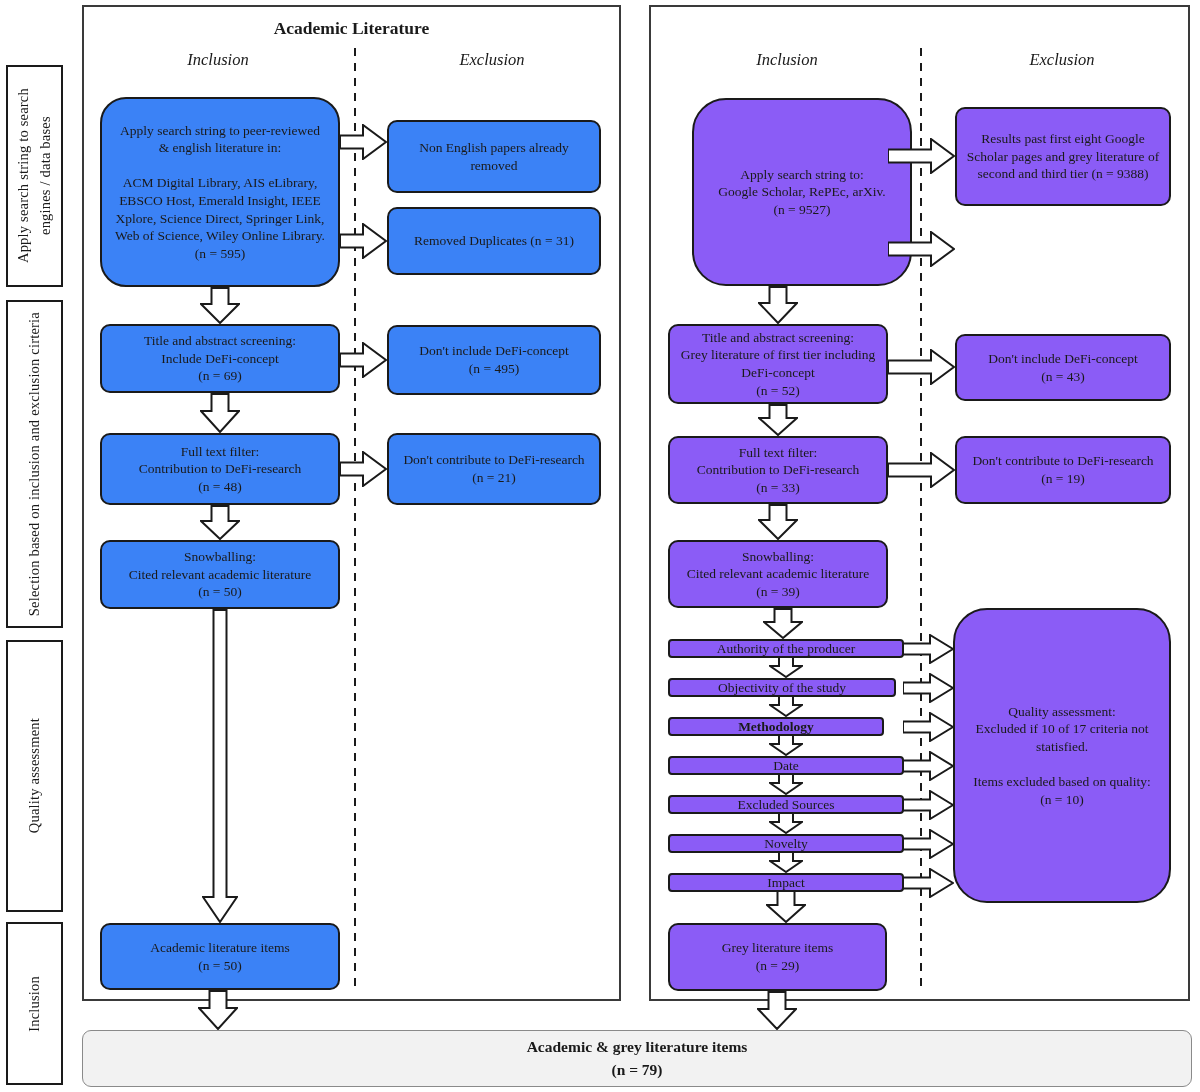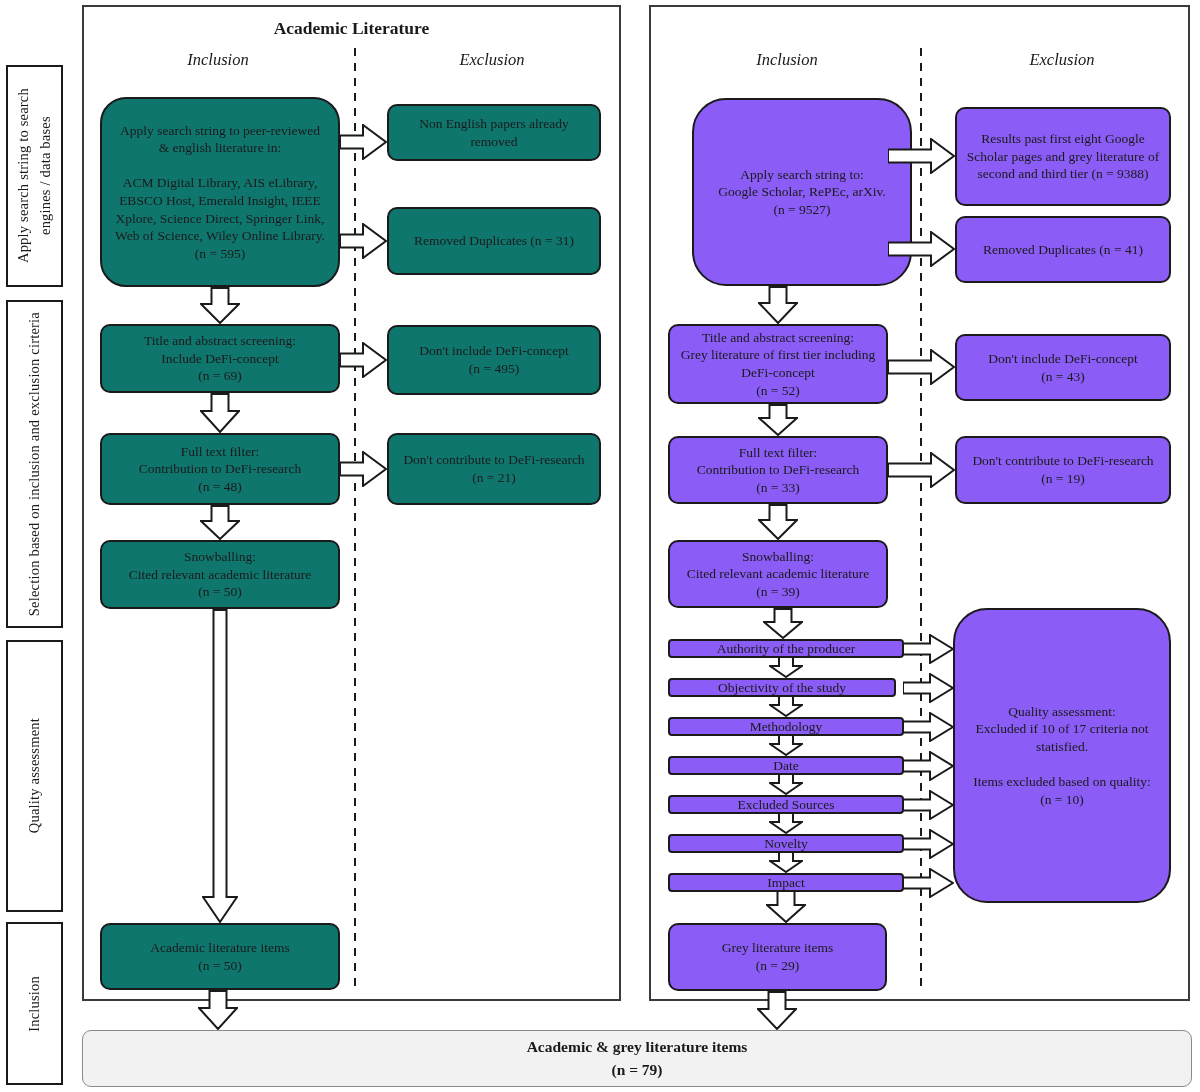--- a/index.html
+++ b/index.html
@@ -1,20 +1,20 @@
 <!DOCTYPE html>
 <html><head>
 <meta charset="utf-8">
 <style>
   html,body{margin:0;padding:0;background:#ffffff;}
   .stage{position:relative;width:1200px;height:1092px;background:#ffffff;
          font-family:"Liberation Serif","DejaVu Serif",serif;color:#1a1a1a;overflow:hidden;}
   .abs{position:absolute;box-sizing:border-box;}
   .panel{border:2px solid #3a3a3a;background:#ffffff;}
-  .bx{background:#0f766e;border:2px solid #1a1a1a;border-radius:10px;
+  .bx{background:#3b82f6;border:2px solid #1a1a1a;border-radius:10px;
       display:flex;align-items:center;justify-content:center;text-align:center;
       white-space:pre-line;font-size:13.5px;line-height:1.3;padding:2px 6px;}
   .grey-bx{background:#8b5cf6;}
   .r-lg{border-radius:34px;}
   .r-md{border-radius:26px;}
   .crit{border-radius:4px;padding:0 4px;line-height:13px;}
   .side-bx{left:6px;width:57px;background:#ffffff;border:2.5px solid #1a1a1a;
            display:flex;align-items:center;justify-content:center;}
   .side-bx span{writing-mode:vertical-rl;transform:rotate(180deg);text-align:center;
                 font-size:14.5px;line-height:1.55;letter-spacing:.2px;white-space:normal;}
@@ -63,21 +63,21 @@
 (n = 69)</div>
   <div class="abs bx" style="left:100px;top:433px;width:240px;height:72px;">Full text filter:
 Contribution to DeFi-research
 (n = 48)</div>
   <div class="abs bx" style="left:100px;top:540px;width:240px;height:69px;">Snowballing:
 Cited relevant academic literature
 (n = 50)</div>
   <div class="abs bx" style="left:100px;top:923px;width:240px;height:67px;">Academic literature items
 (n = 50)</div>
 
-  <div class="abs bx" style="left:387px;top:104px;width:214px;height:57px;">Non English papers already
+  <div class="abs bx" style="left:387px;top:120px;width:214px;height:73px;">Non English papers already
 removed</div>
   <div class="abs bx" style="left:387px;top:207px;width:214px;height:68px;">Removed Duplicates (n = 31)</div>
   <div class="abs bx" style="left:387px;top:325px;width:214px;height:70px;">Don't include DeFi-concept
 (n = 495)</div>
   <div class="abs bx" style="left:387px;top:433px;width:214px;height:72px;">Don't contribute to DeFi-research
 (n = 21)</div>
 
   <div class="abs arr" style="left:200px;top:287px;width:40px;height:37px;">
       <svg xmlns="http://www.w3.org/2000/svg" width="40" height="37">
         <polygon points="11.5,1 28.5,1 28.5,17 39,17 20,36 1,17 11.5,17" fill="#ffffff" stroke="#1a1a1a" stroke-width="2"></polygon>
@@ -133,33 +133,32 @@
 (n = 52)</div>
   <div class="abs bx grey-bx" style="left:668px;top:436px;width:220px;height:68px;">Full text filter:
 Contribution to DeFi-research
 (n = 33)</div>
   <div class="abs bx grey-bx" style="left:668px;top:540px;width:220px;height:68px;">Snowballing:
 Cited relevant academic literature
 (n = 39)</div>
 
   <div class="abs bx grey-bx crit" style="left:668px;top:639px;width:236px;height:19px;">Authority of the producer</div>
   <div class="abs bx grey-bx crit" style="left:668px;top:678px;width:228px;height:19px;">Objectivity of the study</div>
-  <div class="abs bx grey-bx crit" style="left:668px;top:717px;width:236px;height:19px;">Methodology</div>
+  <div class="abs bx grey-bx crit" style="left:668px;top:717px;width:216px;height:19px;font-weight:bold;">Methodology</div>
   <div class="abs bx grey-bx crit" style="left:668px;top:756px;width:236px;height:19px;">Date</div>
   <div class="abs bx grey-bx crit" style="left:668px;top:795px;width:236px;height:19px;">Excluded Sources</div>
   <div class="abs bx grey-bx crit" style="left:668px;top:834px;width:236px;height:19px;">Novelty</div>
   <div class="abs bx grey-bx crit" style="left:668px;top:873px;width:236px;height:19px;">Impact</div>
 
   <div class="abs bx grey-bx" style="left:668px;top:923px;width:219px;height:68px;">Grey literature items
 (n = 29)</div>
 
   <div class="abs bx grey-bx" style="left:955px;top:107px;width:216px;height:99px;">Results past first eight Google
 Scholar pages and grey literature of
 second and third tier (n = 9388)</div>
-  <div class="abs bx grey-bx" style="left:955px;top:216px;width:216px;height:67px;">Removed Duplicates (n = 41)</div>
   <div class="abs bx grey-bx" style="left:955px;top:334px;width:216px;height:67px;">Don't include DeFi-concept
 (n = 43)</div>
   <div class="abs bx grey-bx" style="left:955px;top:436px;width:216px;height:68px;">Don't contribute to DeFi-research
 (n = 19)</div>
   <div class="abs bx grey-bx r-lg" style="left:953px;top:608px;width:218px;height:295px;">Quality assessment:
 Excluded if 10 of 17 criteria not
 statisfied.
 
 Items excluded based on quality:
 (n = 10)</div>

